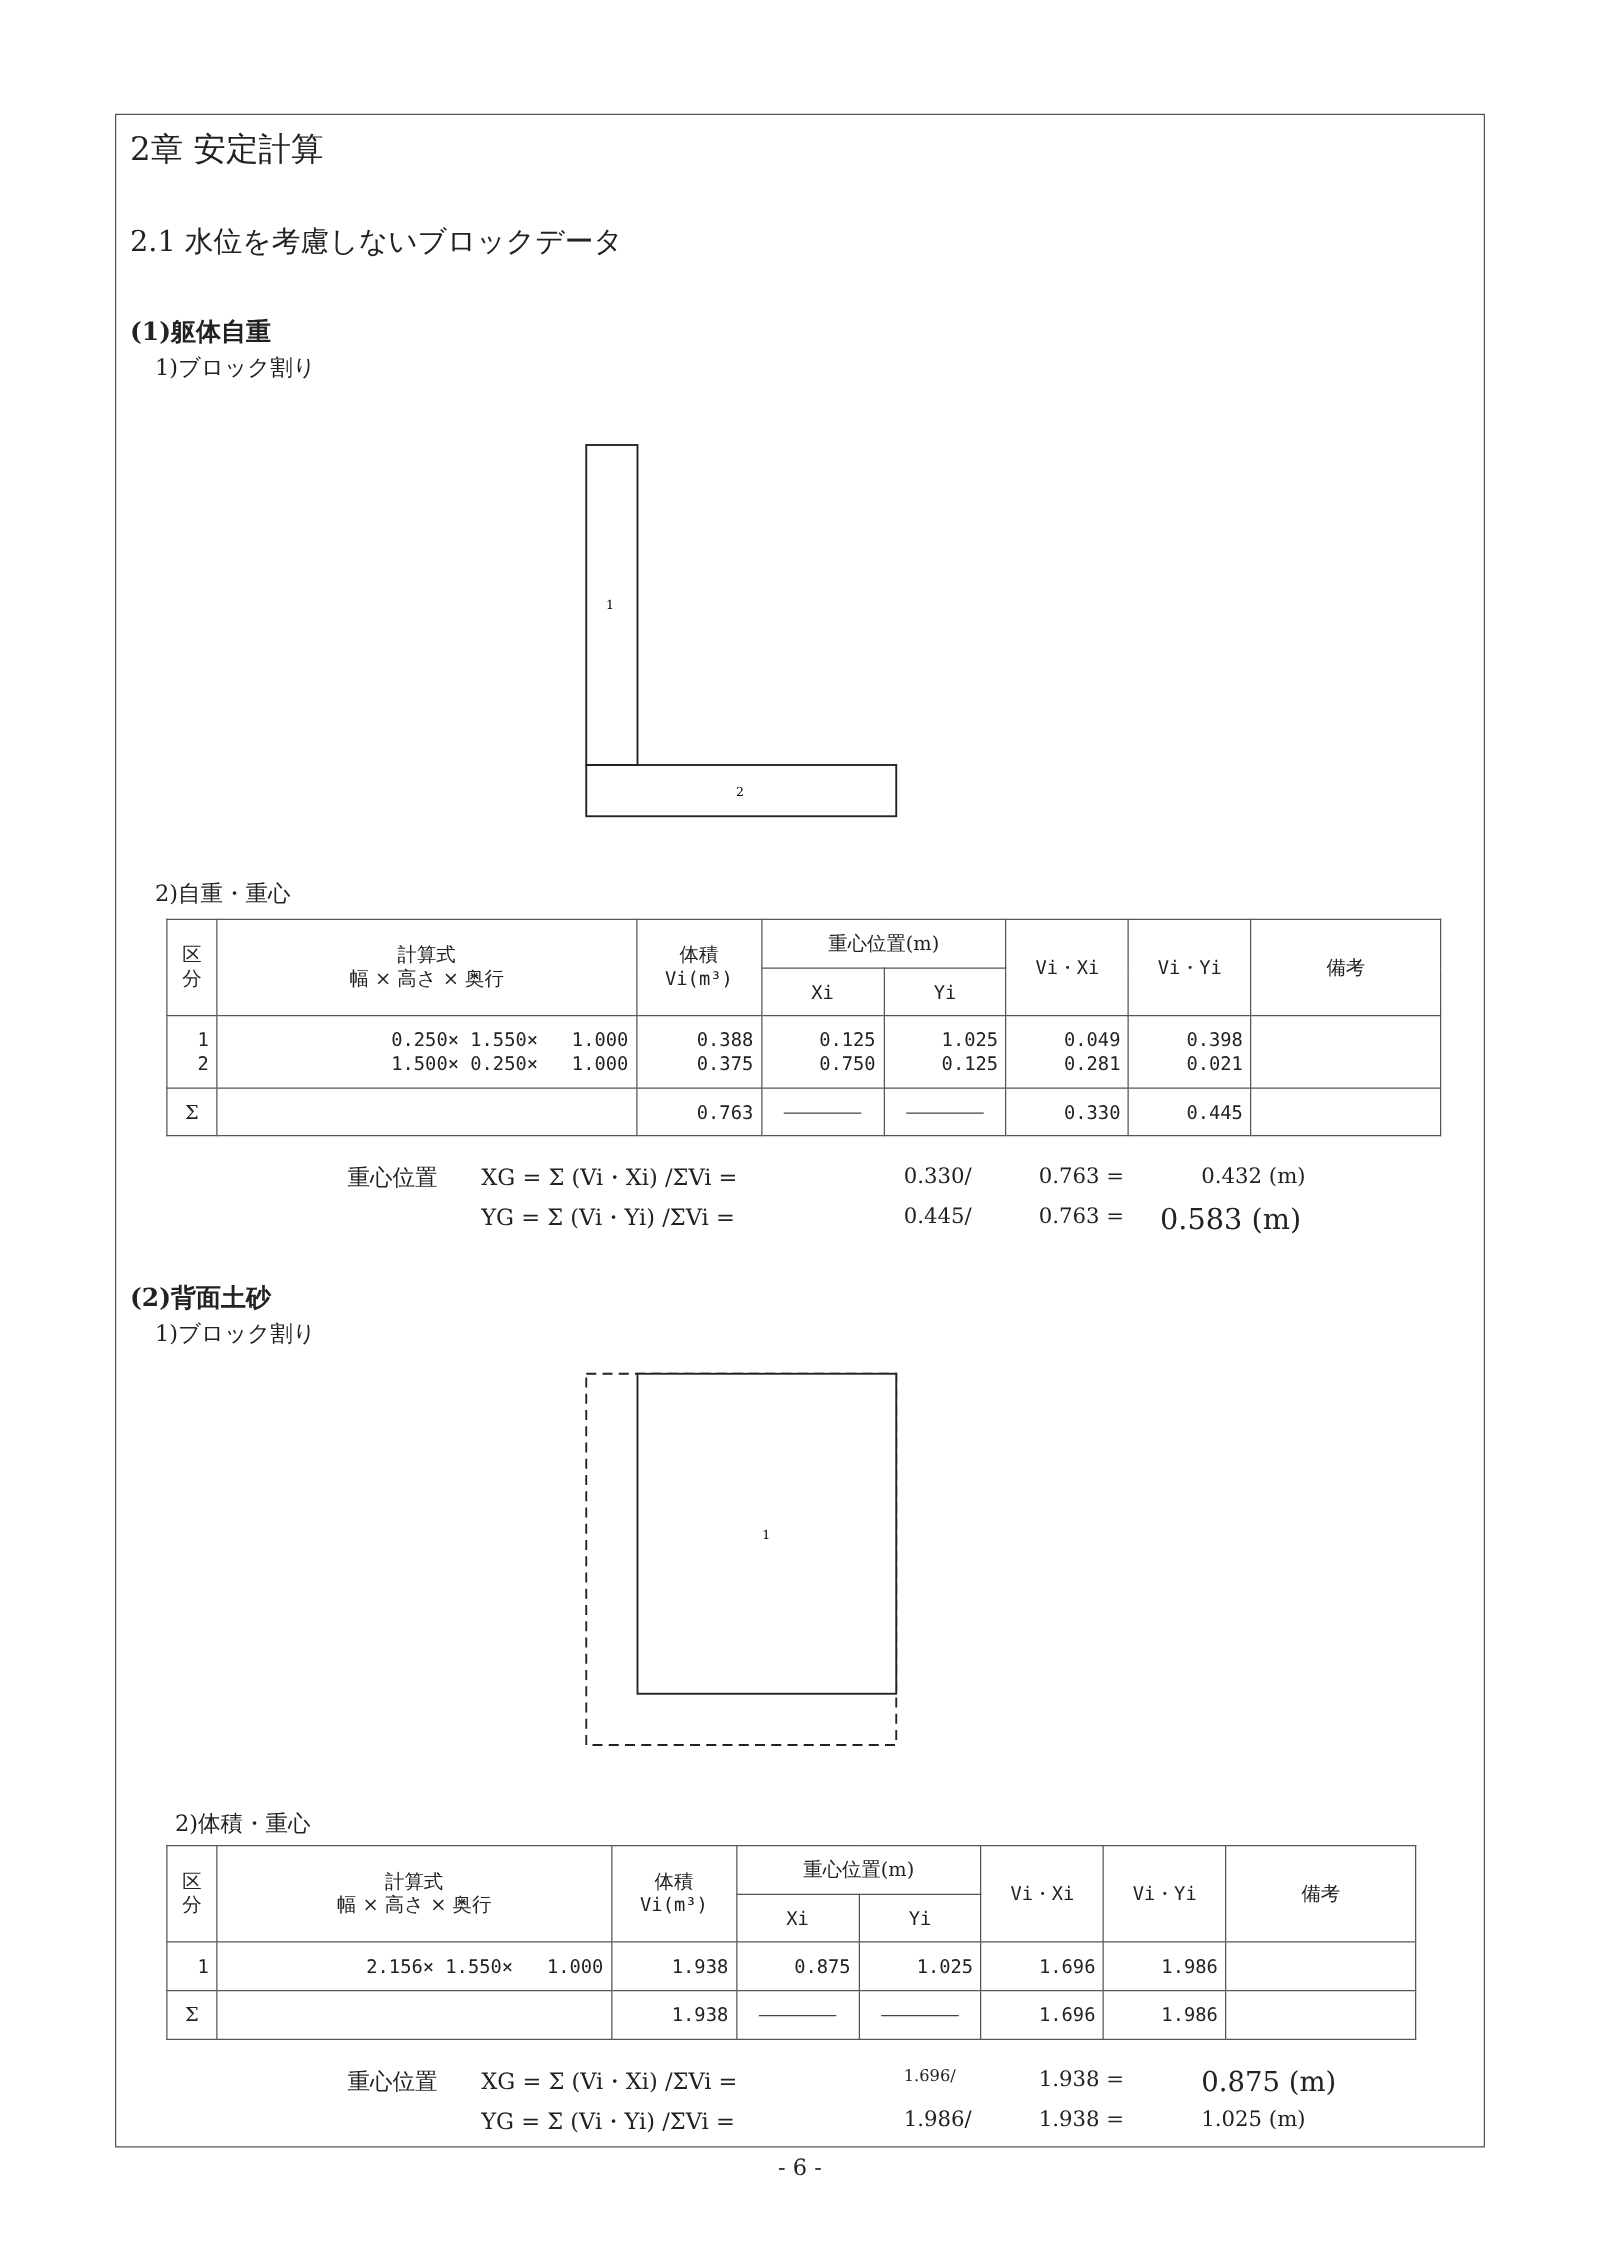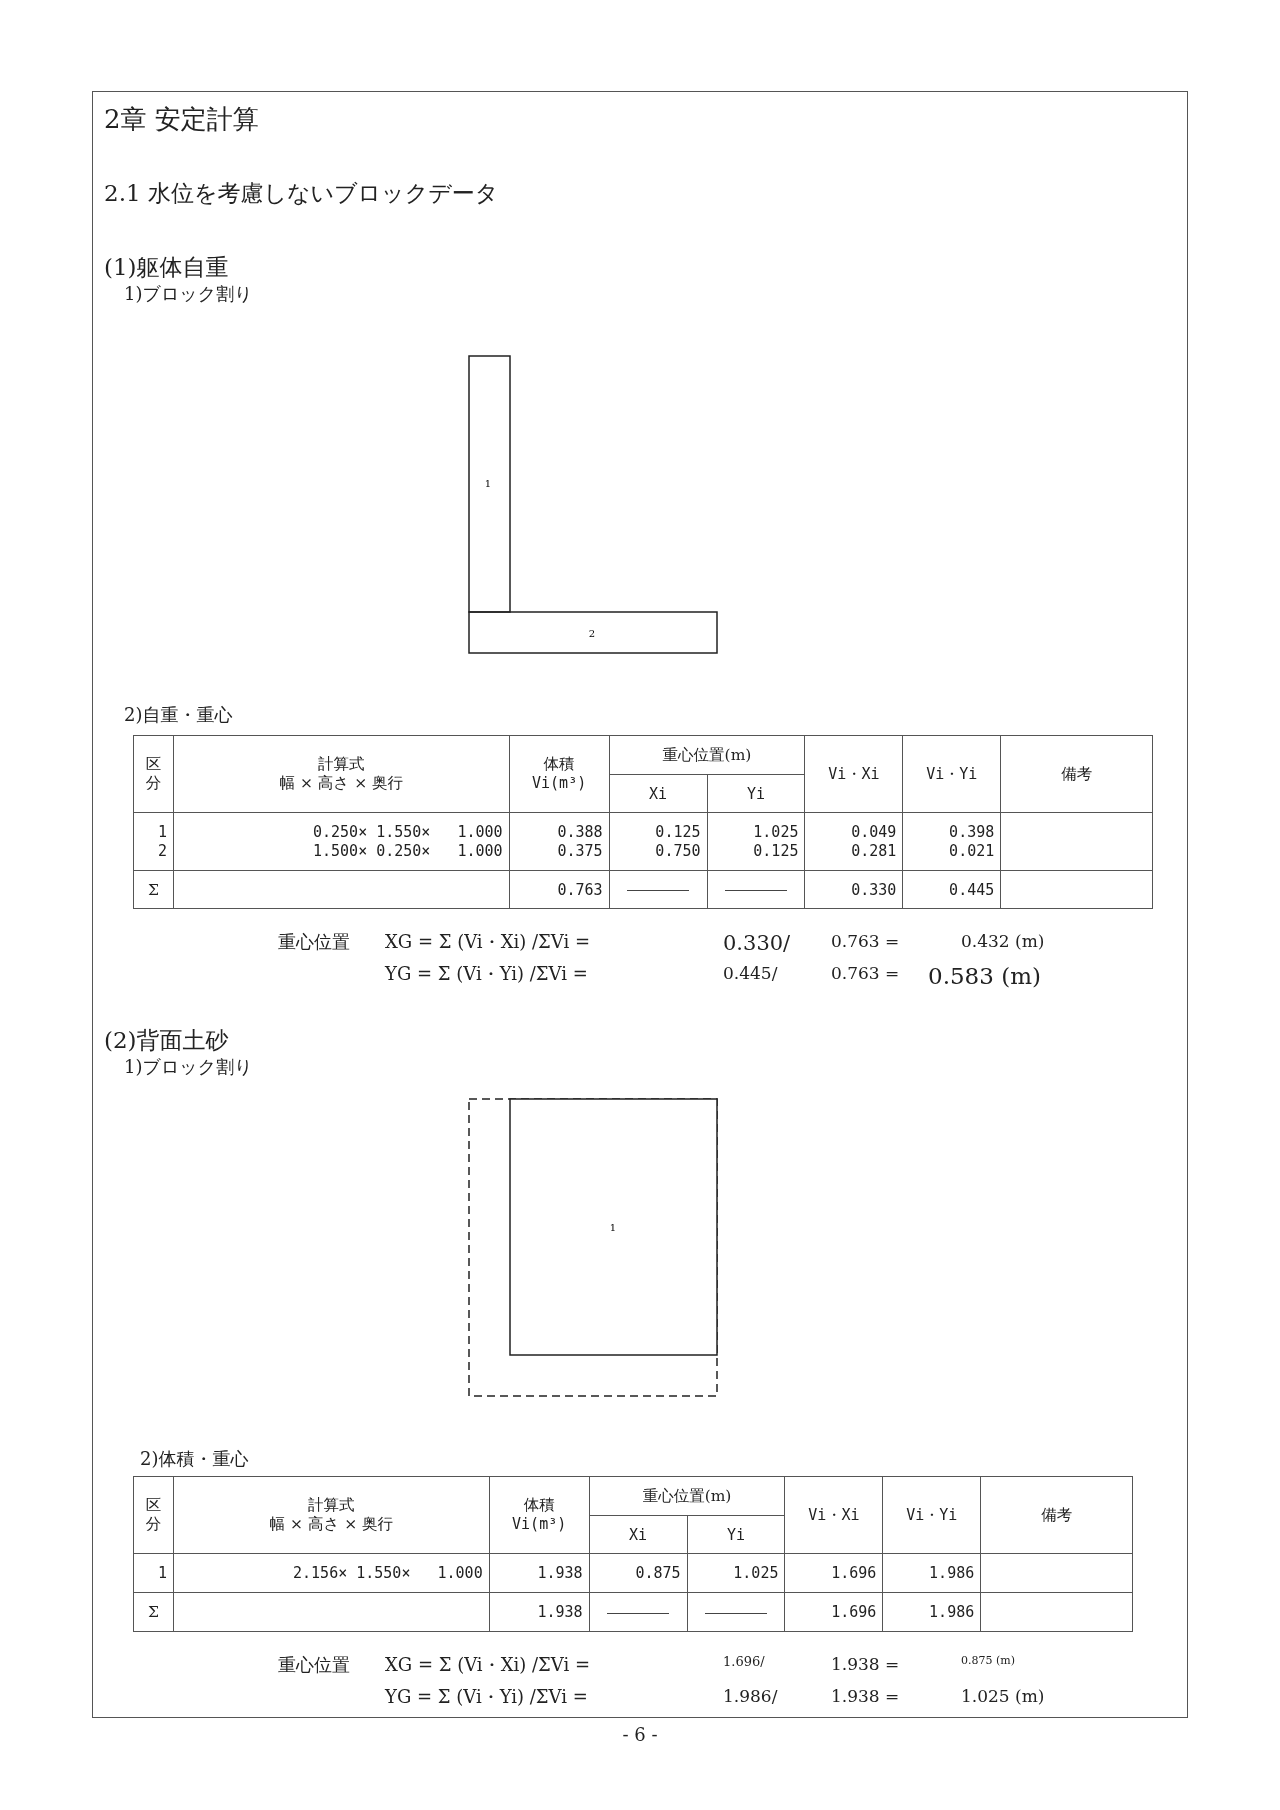--- a/index.html
+++ b/index.html
@@ -3,21 +3,21 @@
 <meta charset="utf-8">
 <style>
   html, body { margin:0; padding:0; background:#ffffff; }
   body { width:1280px; height:1810px; position:relative; overflow:hidden;
          font-family:"DejaVu Serif", "Liberation Serif", serif; color:#222; }
   .abs { position:absolute; }
   .frame { position:absolute; left:92px; top:91px; width:1096px; height:1627px;
            border:1.5px solid #555; box-sizing:border-box; }
   .h1 { font-size:26px; left:104px; top:102px; white-space:nowrap; }
   .h2 { font-size:23px; left:104px; top:178px; white-space:nowrap; }
-  .h3 { font-size:23px; white-space:nowrap; }
+  .h3 { font-size:20px; white-space:nowrap;font-weight:bold; }
   .h4 { font-size:18px; white-space:nowrap; }
   table.calc { position:absolute; border-collapse:collapse; font-size:15.5px; }
   table.calc td { border:1.5px solid #555; padding:0 6px; box-sizing:border-box; }
   .c { text-align:center; }
   .r { text-align:right; }
   .mono { font-family:"DejaVu Sans Mono", "Liberation Mono", monospace; font-size:15px; }
   .dash { display:inline-block; width:62px; border-top:1.5px solid #444; vertical-align:middle; }
   .formula { font-size:18px; white-space:pre; font-family:"DejaVu Serif","Liberation Serif",serif; }
   .fx { position:absolute; white-space:pre; }
   .pageno { position:absolute; left:0; width:1280px; top:1724px; text-align:center; font-size:18px; }
@@ -93,21 +93,21 @@
     <td class="r mono">0.330</td>
     <td class="r mono">0.445</td>
     <td></td>
   </tr>
 </tbody>
   </table>
 
 <div>
   <div class="fx formula" style="left:278px; top:930px;">重心位置</div>
   <div class="fx formula" style="left:385px; top:930px;">XG = Σ (Vi・Xi) /ΣVi =</div>
-  <div class="fx formula mono" style="left:723px; top:931px; font-size:21px;">0.330/</div>
+  <div class="fx formula mono" style="left:723px; top:931px; font-size:17px;">0.330/</div>
   <div class="fx formula mono" style="left:831px; top:931px; font-size:17px;">0.763 =</div>
   <div class="fx formula mono" style="left:961px; top:931px; font-size:17px;">0.432 (m)</div>
   <div class="fx formula" style="left:385px; top:962px;">YG = Σ (Vi・Yi) /ΣVi =</div>
   <div class="fx formula mono" style="left:723px; top:963px; font-size:17px;">0.445/</div>
   <div class="fx formula mono" style="left:831px; top:963px; font-size:17px;">0.763 =</div>
   <div class="fx formula mono" style="left:928px; top:963px; font-size:23px;">0.583 (m)</div>
 </div>
 
 <div class="abs h3" style="left:104px; top:1025px;">(2)背面土砂</div>
 <div class="abs h4" style="left:124px; top:1055px;">1)ブロック割り</div>
@@ -172,20 +172,20 @@
     <td></td>
   </tr>
 </tbody>
   </table>
 
 <div>
   <div class="fx formula" style="left:278px; top:1653px;">重心位置</div>
   <div class="fx formula" style="left:385px; top:1653px;">XG = Σ (Vi・Xi) /ΣVi =</div>
   <div class="fx formula mono" style="left:723px; top:1654px; font-size:13px;">1.696/</div>
   <div class="fx formula mono" style="left:831px; top:1654px; font-size:17px;">1.938 =</div>
-  <div class="fx formula mono" style="left:961px; top:1654px; font-size:11px;">0.875 (m)</div>
+  <div class="fx formula mono" style="left:961px; top:1654px; font-size:22px;">0.875 (m)</div>
   <div class="fx formula" style="left:385px; top:1685px;">YG = Σ (Vi・Yi) /ΣVi =</div>
   <div class="fx formula mono" style="left:723px; top:1686px; font-size:17px;">1.986/</div>
   <div class="fx formula mono" style="left:831px; top:1686px; font-size:17px;">1.938 =</div>
   <div class="fx formula mono" style="left:961px; top:1686px; font-size:17px;">1.025 (m)</div>
 </div>
 
 <div class="pageno">- 6 -</div>
 
 </body></html>

